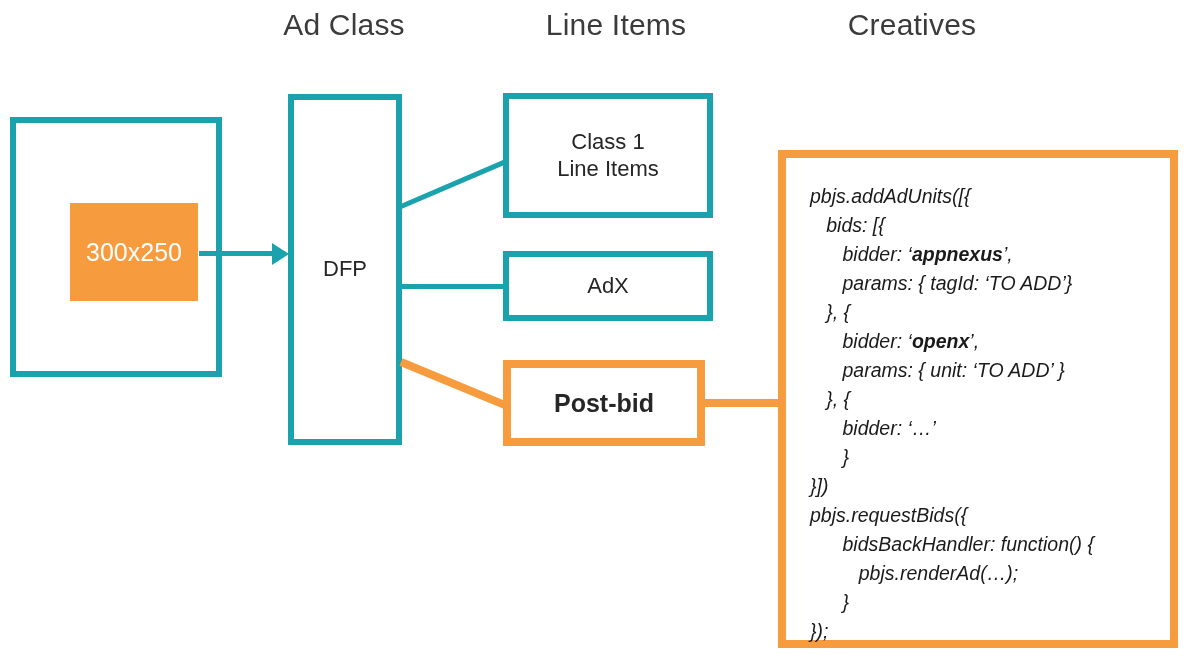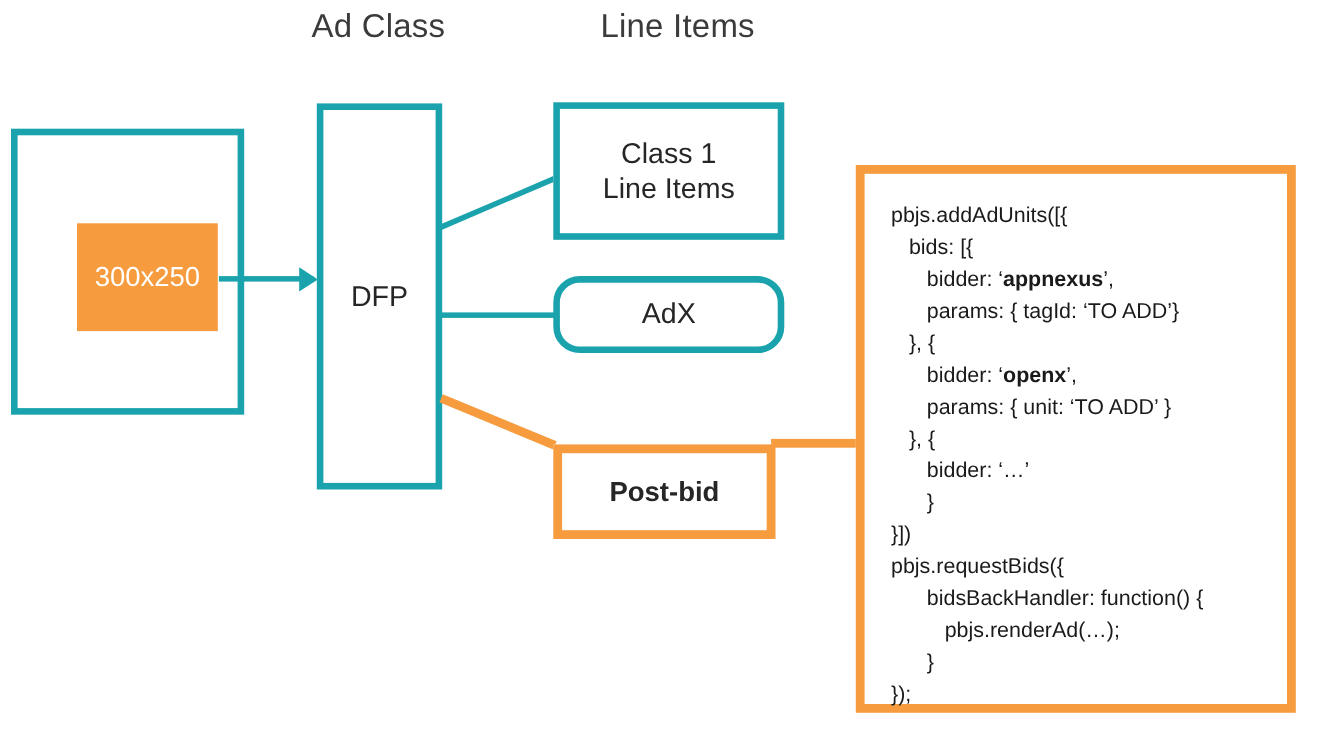--- a/index.html
+++ b/index.html
@@ -38,24 +38,24 @@
   .box {
     position: absolute;
     box-sizing: border-box;
     background: #ffffff;
     display: flex;
     align-items: center;
     justify-content: center;
     text-align: center;
   }
   .box-teal   { border: 6px solid #1aa3ad; }
-  .box-orange { border: 8px solid #f69c3f; margin-top: 44px; }
+  .box-orange { border: 8px solid #f69c3f; }
 
   .box-label {
-    font-size: 26px;
+    font-size: 22px;
     color: #262626;
     line-height: 1.22;
   }
   .box-label.bold { font-weight: bold; font-size: 25px; }
 
   
   #box-page { left: 10px; top: 117px; width: 212px; height: 260px; }
 
   
   #box-slot {
@@ -64,21 +64,21 @@
     background: #f69c3f;
     display: flex; align-items: center; justify-content: center;
   }
   #box-slot .box-label { color: #ffffff; font-size: 25px; }
 
   
   #box-dfp { left: 288px; top: 94px; width: 114px; height: 351px; }
 
   
   #box-class1  { left: 503px; top: 93px;  width: 210px; height: 125px; }
-  #box-adx     { left: 503px; top: 251px; width: 210px; height: 70px; border-radius: 24px;  }
+  #box-adx     { left: 503px; top: 251px; width: 210px; height: 70px;  }
   #box-postbid { left: 503px; top: 360px; width: 202px; height: 86px;  }
 
   
   .conn {
     position: absolute;
     background: #1aa3ad;
   }
   .conn-orange { background: #f69c3f; }
 
   
@@ -130,31 +130,33 @@
     border: 8px solid #f69c3f;
     background: #ffffff;
     padding: 24px 10px 10px 24px;
   }
   #code-lines {
     font-family: "Liberation Sans", sans-serif;
     font-size: 19.5px;
     line-height: 29px;
     color: #1a1a1a;
     white-space: pre;
+    font-style: italic;
   }
   .code-line { white-space: pre; }
   .code-line b { font-weight: bold; }
 </style>
 </head>
 <body>
 
 <div id="canvas">
 
   <div id="head-adserver" class="col-head">Ad Class</div>
   <div id="head-lineitems" class="col-head">Line Items</div>
+  <div id="head-creatives" class="col-head">Creatives</div>
 
   <div id="box-page" class="box box-teal"></div>
 
   <div id="box-slot">
     <span class="box-label">300x250</span>
   </div>
 
   <div id="conn-slot-dfp" class="conn"></div>
   <div id="arrow-head"></div>
 

